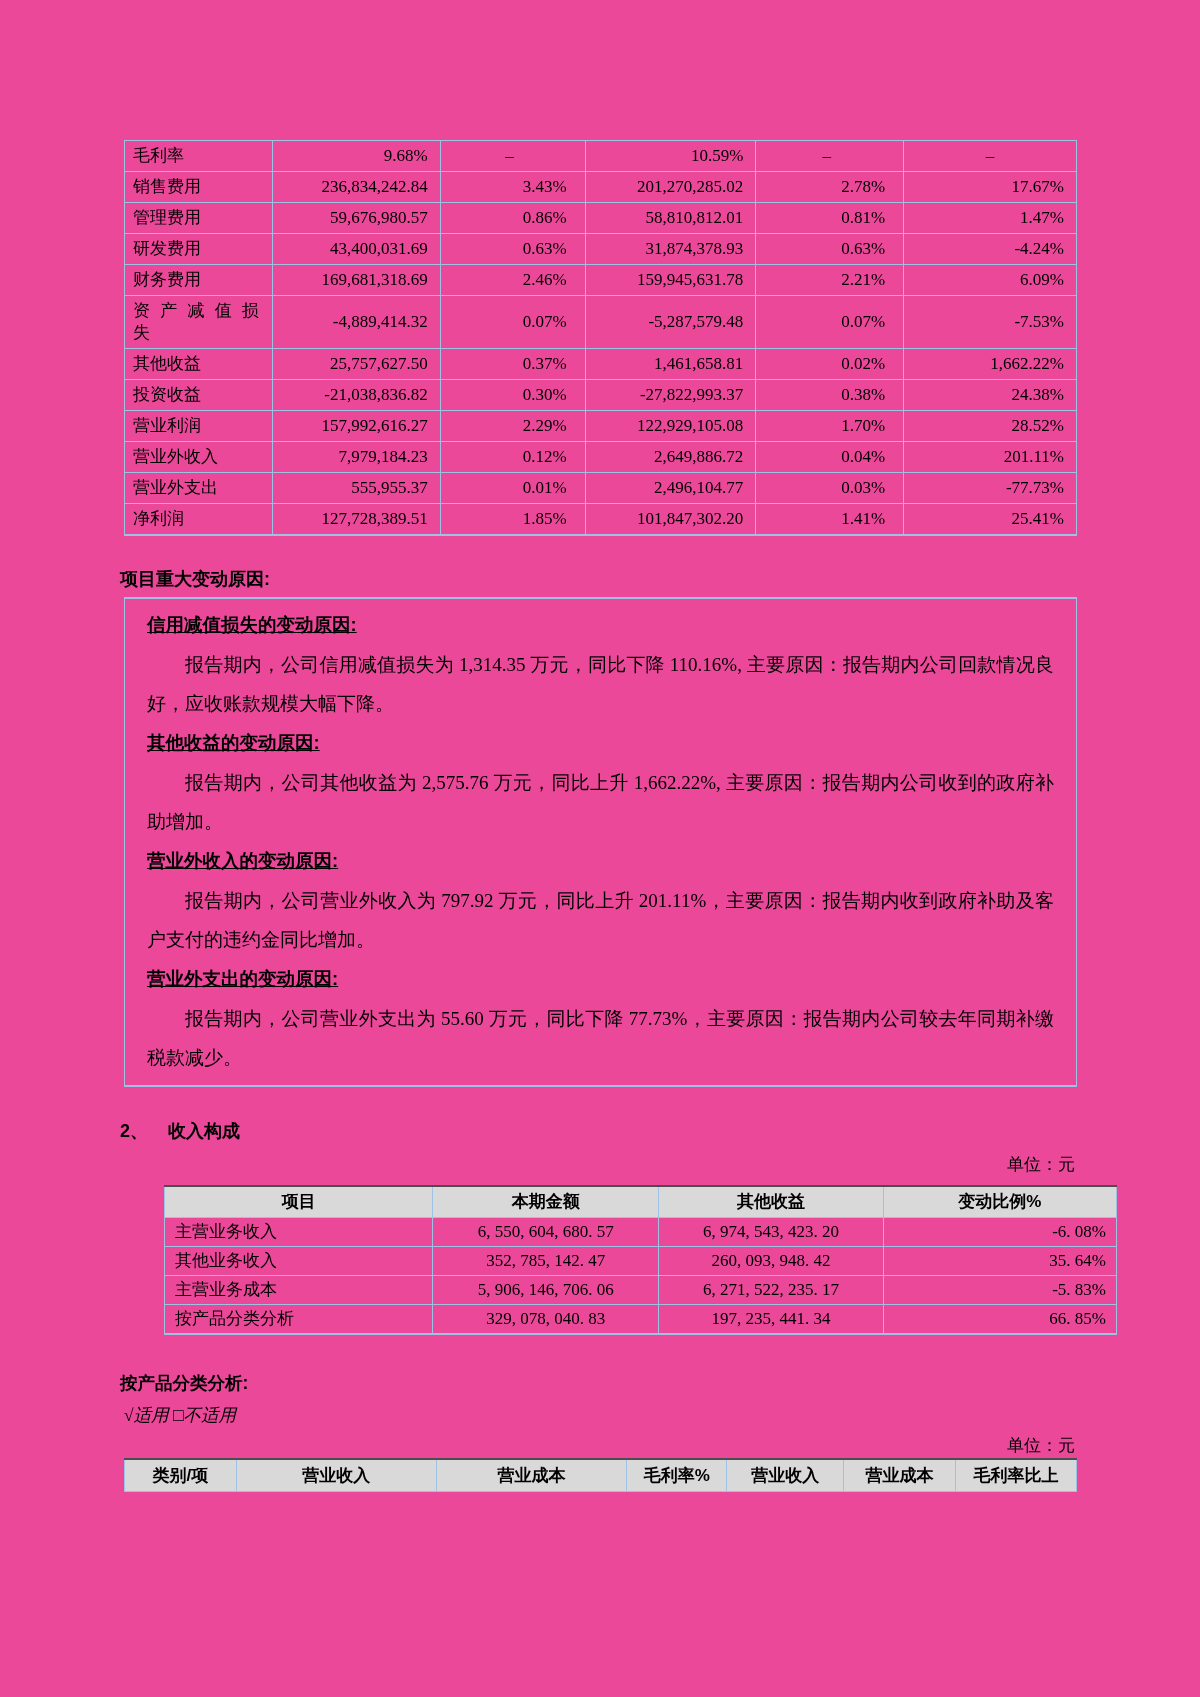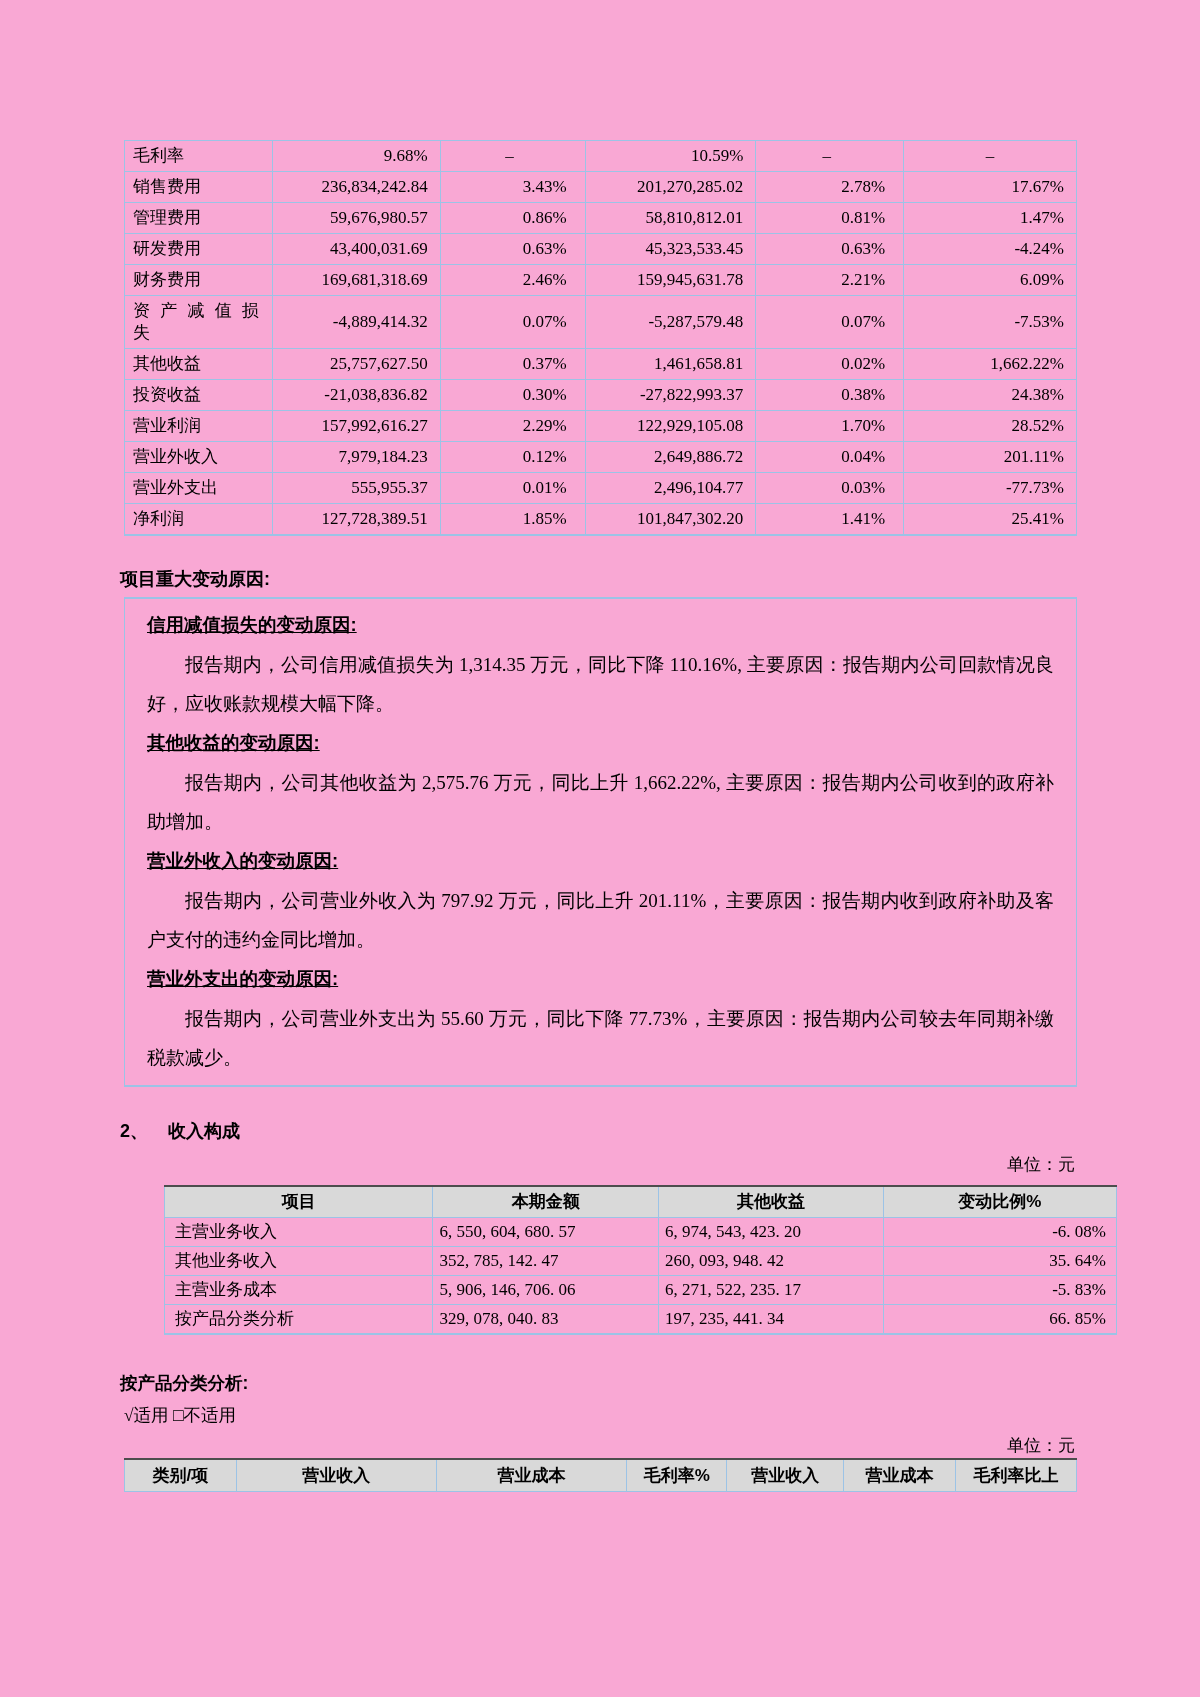--- a/index.html
+++ b/index.html
@@ -1,18 +1,18 @@
 <!DOCTYPE html>
 <html><head>
 <meta charset="utf-8">
 <style>
   html,body { margin:0; padding:0; background:#ffffff; }
   .page {
     position:relative; width:1200px; height:1697px; overflow:hidden;
-    background:#f9a8d4; color:#000;
+    background:#ec4899; color:#000;
     font-family:"Liberation Serif","DejaVu Serif",serif;
   }
   .content { position:absolute; left:124px; top:140px; width:953px; }
 
   table { width:100%; border-collapse:collapse; table-layout:fixed; }
 
   
   #table1 { border:1px solid #9CC3E6; border-bottom:2px solid #9CC3E6; }
   #table1 td {
     border:1px solid #9CC3E6; font-size:17px; line-height:22px;
@@ -26,21 +26,21 @@
   .spread { letter-spacing:7px; }
 
   
   .h-major, .h-section, .h-product, .reason-title, th {
     font-family:"Liberation Sans","DejaVu Sans",sans-serif; font-weight:bold;
   }
   .h-major { font-size:18px; line-height:26px; margin:30px 0 5px -4px; }
   .h-section { font-size:18px; line-height:28px; margin:30px 0 0 -4px; }
   .h-section .secnum { margin-right:20px; }
   .h-product { font-size:17.5px; line-height:25px; margin:36px 0 0 -4px; }
-  .applicability { font-size:17.5px; line-height:26px; margin-top:6px; }
+  .applicability { font-size:17.5px; line-height:26px; margin-top:6px;font-style:italic; }
   .unit { text-align:right; font-size:17px; line-height:24px; margin-top:8px; padding-right:2px; }
   .unit2 { margin-top:6px; }
 
   
   .reasons-box {
     border:2px solid #9CC3E6; border-left-width:1px; border-right-width:1px;
     padding:6px 22px 8px 22px; margin-top:5px;
   }
   .reason-title { font-size:18.5px; line-height:40px; margin:0;text-decoration:underline; }
   .reason-body {
@@ -52,21 +52,21 @@
   #table2 {
     margin-top:8px;
     border:1px solid #9CC3E6; border-top:2px solid #4D4D4D; border-bottom:2px solid #9CC3E6;margin-left:40px;
   }
   #table2 th {
     background:#D9D9D9; border:1px solid #9CC3E6;
     font-size:17px; line-height:22px; padding:4px 4px; text-align:center;
   }
   #table2 td { border:1px solid #9CC3E6; font-size:17px; line-height:20px; padding:4px 6px; }
   #table2 td.lab2 { text-align:left; padding-left:10px; }
-  #table2 td.amt { text-align:left; }
+  #table2 td.amt { text-align:center; }
   #table2 td.chg2 { text-align:right; padding-right:10px; }
 
   
   #table3 { margin-top:0; border:1px solid #9CC3E6; border-top:2px solid #4D4D4D; }
   #table3 th {
     background:#D9D9D9; border:1px solid #9CC3E6;
     font-size:17px; line-height:23px; padding:4px 2px; text-align:center;
     overflow:hidden; white-space:nowrap;
   }
 </style>
@@ -107,21 +107,21 @@
             <td class="num">59,676,980.57</td>
             <td class="pct">0.86%</td>
             <td class="num">58,810,812.01</td>
             <td class="pct">0.81%</td>
             <td class="chg">1.47%</td>
           </tr>
           <tr>
             <td class="lab">研发费用</td>
             <td class="num">43,400,031.69</td>
             <td class="pct">0.63%</td>
-            <td class="num">45,323,533.45</td>
+            <td class="num">31,874,378.93</td>
             <td class="pct">0.63%</td>
             <td class="chg">-4.24%</td>
           </tr>
           <tr>
             <td class="lab">财务费用</td>
             <td class="num">169,681,318.69</td>
             <td class="pct">2.46%</td>
             <td class="num">159,945,631.78</td>
             <td class="pct">2.21%</td>
             <td class="chg">6.09%</td>

